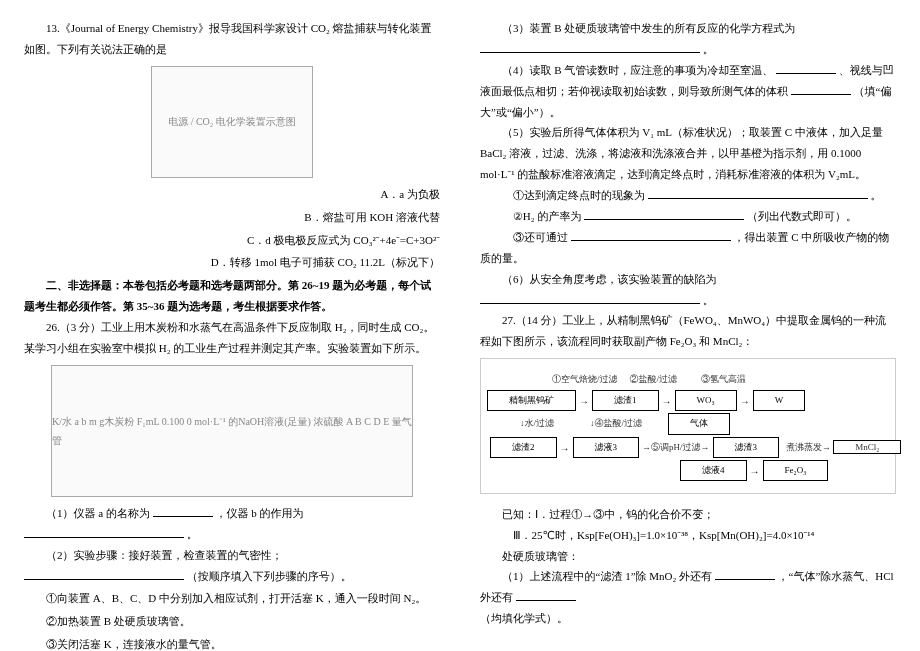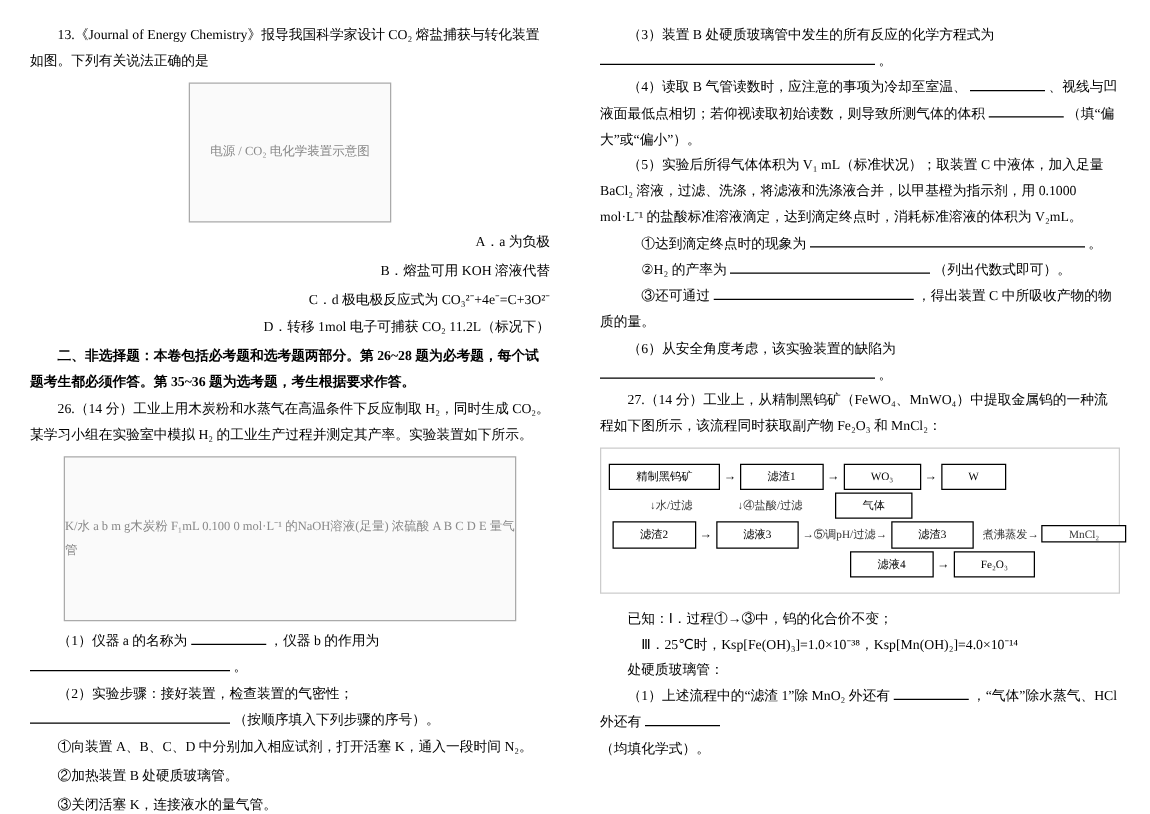--- a/index.html
+++ b/index.html
@@ -74,23 +74,23 @@
 
     <div class="center">
       <div class="img-box img1">电源 / CO₂ 电化学装置示意图</div>
     </div>
 
     <div class="opt">A．a 为负极</div>
     <div class="opt">B．熔盐可用 KOH 溶液代替</div>
     <div class="opt">C．d 极电极反应式为 CO₃²⁻+4e⁻=C+3O²⁻</div>
     <div class="opt">D．转移 1mol 电子可捕获 CO₂ 11.2L（标况下）</div>
 
-    <div class="indent bold">二、非选择题：本卷包括必考题和选考题两部分。第 26~28 题为必考题，每个试题考生都必须作答。第 35~36 题为选考题，考生根据要求作答。</div>
-
-    <div class="indent">26.（14 分）工业上用木炭粉和水蒸气在高温条件下反应制取 H₂，同时生成 CO₂。某学习小组在实验室中模拟 H₂ 的工业生产过程并测定其产率。实验装置如下所示。</div>
+    <div class="indent bold">二、非选择题：本卷包括必考题和选考题两部分。第 26~19 题为必考题，每个试题考生都必须作答。第 35~36 题为选考题，考生根据要求作答。</div>
+
+    <div class="indent">26.（3 分）工业上用木炭粉和水蒸气在高温条件下反应制取 H₂，同时生成 CO₂。某学习小组在实验室中模拟 H₂ 的工业生产过程并测定其产率。实验装置如下所示。</div>
 
     <div class="center">
       <div class="img-box img2">K/水  a  b  m g木炭粉  F₁mL 0.100 0 mol·L⁻¹ 的NaOH溶液(足量)  浓硫酸  A B C D E  量气管</div>
     </div>
 
     <div class="indent">
       <span>（1）仪器 a 的名称为</span>
       <span class="blank"></span>
       <span>，仪器 b 的作用为</span>
       <span class="blank long"></span>
@@ -147,20 +147,28 @@
 
     <div class="indent">
       <span>（6）从安全角度考虑，该实验装置的缺陷为</span>
       <span class="blank xlong"></span>
       <span>。</span>
     </div>
 
     <div class="indent">27.（14 分）工业上，从精制黑钨矿（FeWO₄、MnWO₄）中提取金属钨的一种流程如下图所示，该流程同时获取副产物 Fe₂O₃ 和 MnCl₂：</div>
 
     <div class="flowchart">
+      <div class="fc-row">
+        <span style="width:62px;"></span>
+        <span class="note">①空气焙烧/过滤</span>
+        <span style="width:6px;"></span>
+        <span class="note">②盐酸/过滤</span>
+        <span style="width:18px;"></span>
+        <span class="note">③氢气高温</span>
+      </div>
       <div class="fc-row">
         <span class="box">精制黑钨矿</span>
         <span class="arrow">→</span>
         <span class="box">滤渣1</span>
         <span class="arrow">→</span>
         <span class="box">WO₃</span>
         <span class="arrow">→</span>
         <span class="box">W</span>
       </div>
       <div class="fc-row">

